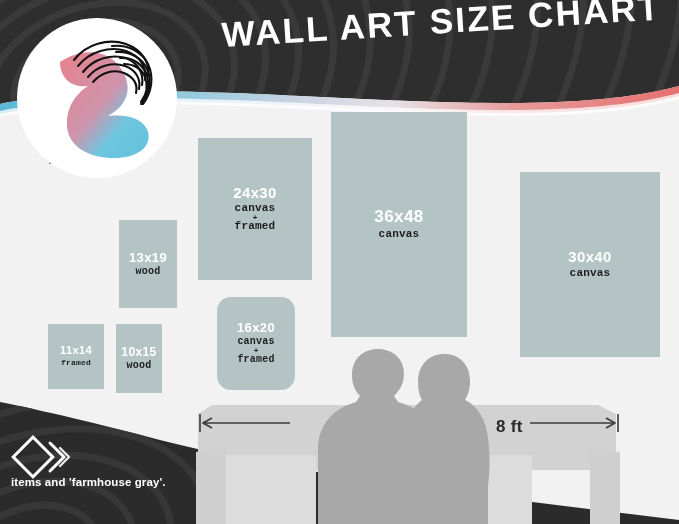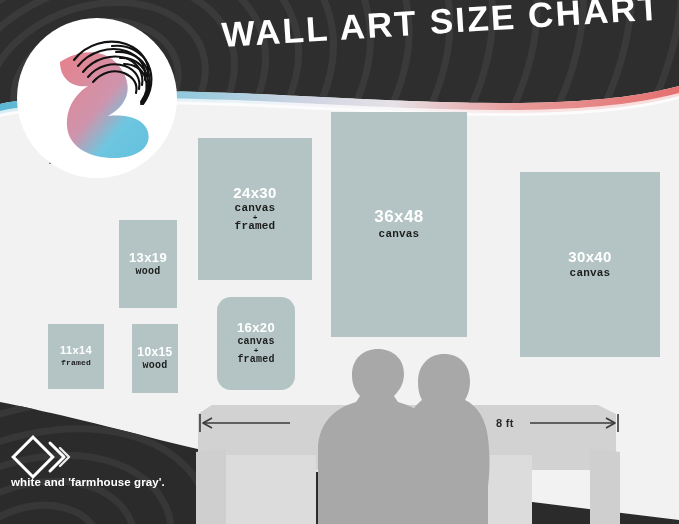--- a/index.html
+++ b/index.html
@@ -104,21 +104,21 @@
     line-height: 1.45;
     letter-spacing: 0.1px;
     white-space: nowrap;
   }
   #ft-label {
     position: absolute;
     left: 496px;
     top: 417px;
     z-index: 7;
     color: #2a2a2a;
-    font-size: 11px;
+    font-size: 17px;
     font-weight: bold;
     letter-spacing: 0.3px;
   }
 </style>
 </head>
 <body>
 
 <div id="poster">
 
   <svg class="layer" viewBox="0 0 679 524" preserveAspectRatio="none">
@@ -231,21 +231,21 @@
 
   <div id="frames-container">
       <div class="frame" style="left: 48px; top: 280px; width: 56px; height: 65px; background: rgb(180, 196, 196); margin-top: 44px;">
         <div class="sz" style="font-size: 11px;">11x14</div>
         <div class="md" style="font-size: 8px;">framed</div>
       </div>
       <div class="frame" style="left: 119px; top: 220px; width: 58px; height: 88px; background: rgb(180, 196, 196);">
         <div class="sz" style="font-size: 13px;">13x19</div>
         <div class="md" style="font-size: 10px;">wood</div>
       </div>
-      <div class="frame" style="left: 132px; top: 324px; width: 46px; height: 69px; background: rgb(180, 196, 196);">
+      <div class="frame" style="left: 116px; top: 324px; width: 46px; height: 69px; background: rgb(180, 196, 196);">
         <div class="sz" style="font-size: 12px;">10x15</div>
         <div class="md" style="font-size: 10px;">wood</div>
       </div>
       <div class="frame" style="left: 198px; top: 138px; width: 114px; height: 142px; background: rgb(180, 196, 196);">
         <div class="sz" style="font-size: 15px;">24x30</div>
         <div class="md" style="font-size: 11px;">canvas</div>
         <div class="plus">+</div>
         <div class="md" style="font-size: 11px; margin-top: 1px;">framed</div>
       </div>
       <div class="frame" style="left: 217px; top: 297px; width: 78px; height: 93px; background: rgb(180, 196, 196); border-radius: 14px;">
@@ -290,16 +290,16 @@
   <div id="title">WALL ART SIZE CHART</div>
 
   <div id="ft-label">8 ft</div>
 
   <svg width="62" height="48" style="position:absolute;left:10px;top:434px;z-index:7" viewBox="0 0 62 48">
     <rect x="9" y="9" width="28" height="28" transform="rotate(45 23 23)" fill="none" stroke="#ffffff" stroke-width="3"></rect>
     <path d="M40,9 L54,23 L40,37" fill="none" stroke="#ffffff" stroke-width="3" stroke-linecap="round" stroke-linejoin="round"></path>
     <path d="M50,14 L59,23 L50,32" fill="none" stroke="#ffffff" stroke-width="2.4" stroke-linecap="round" stroke-linejoin="round" opacity="0.9"></path>
   </svg>
   <div id="footnote">
-    <div>white and 'farmhouse gray'.</div>
+    <div>items and 'farmhouse gray'.</div>
   </div>
 
 </div>
 
 </body></html>

